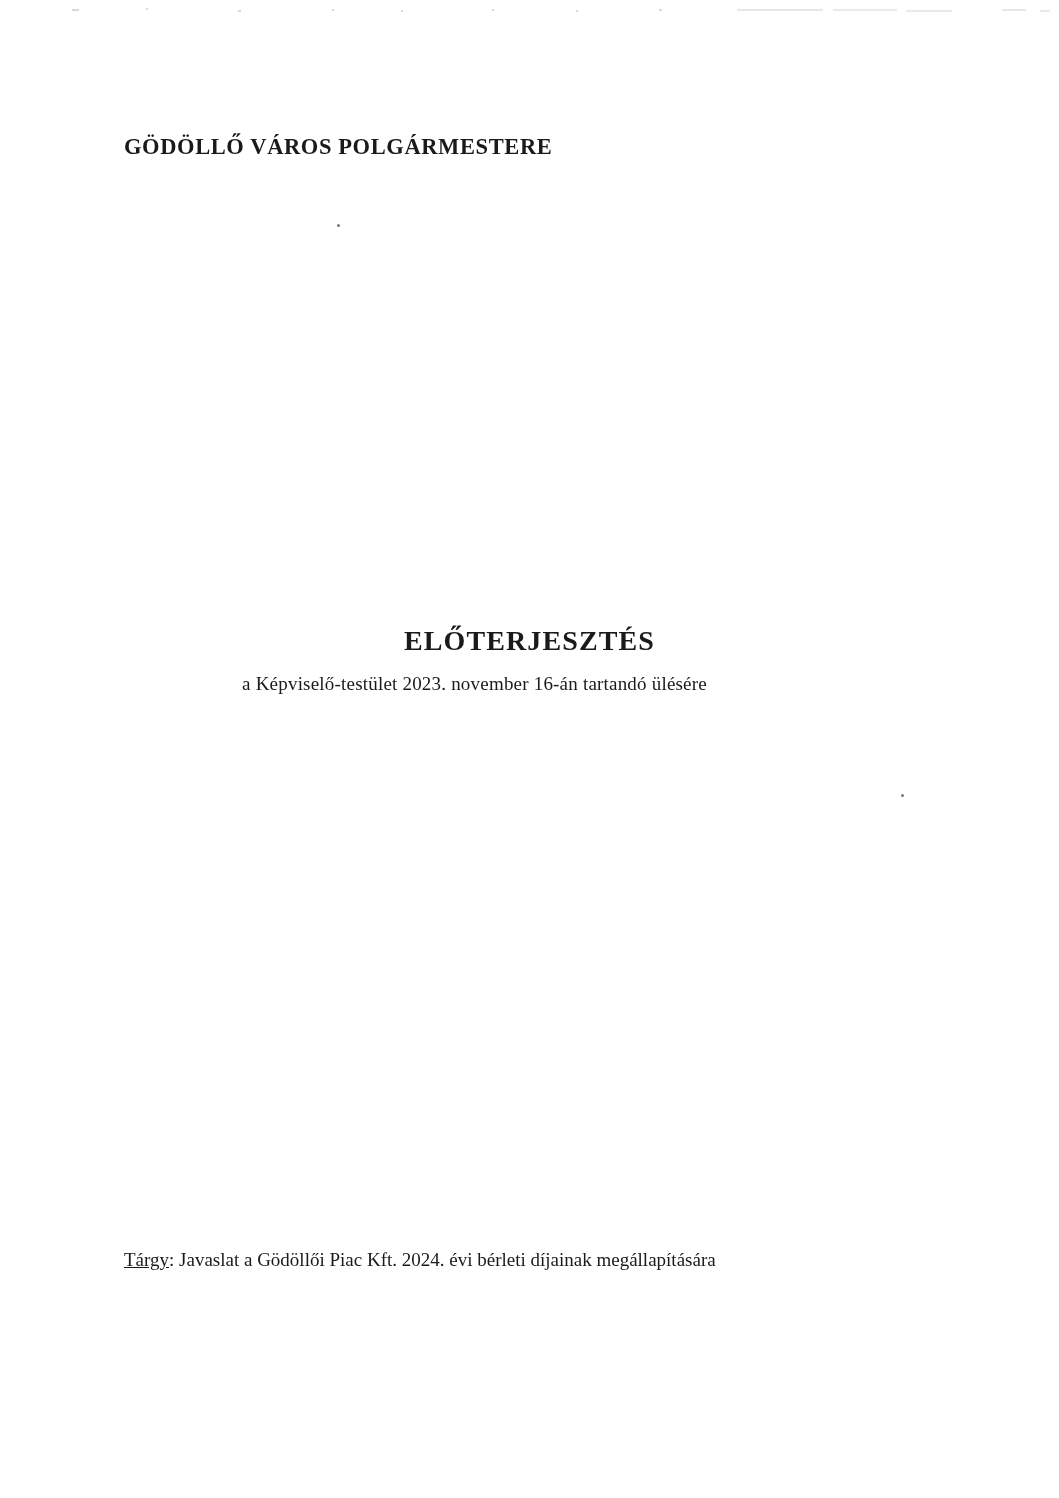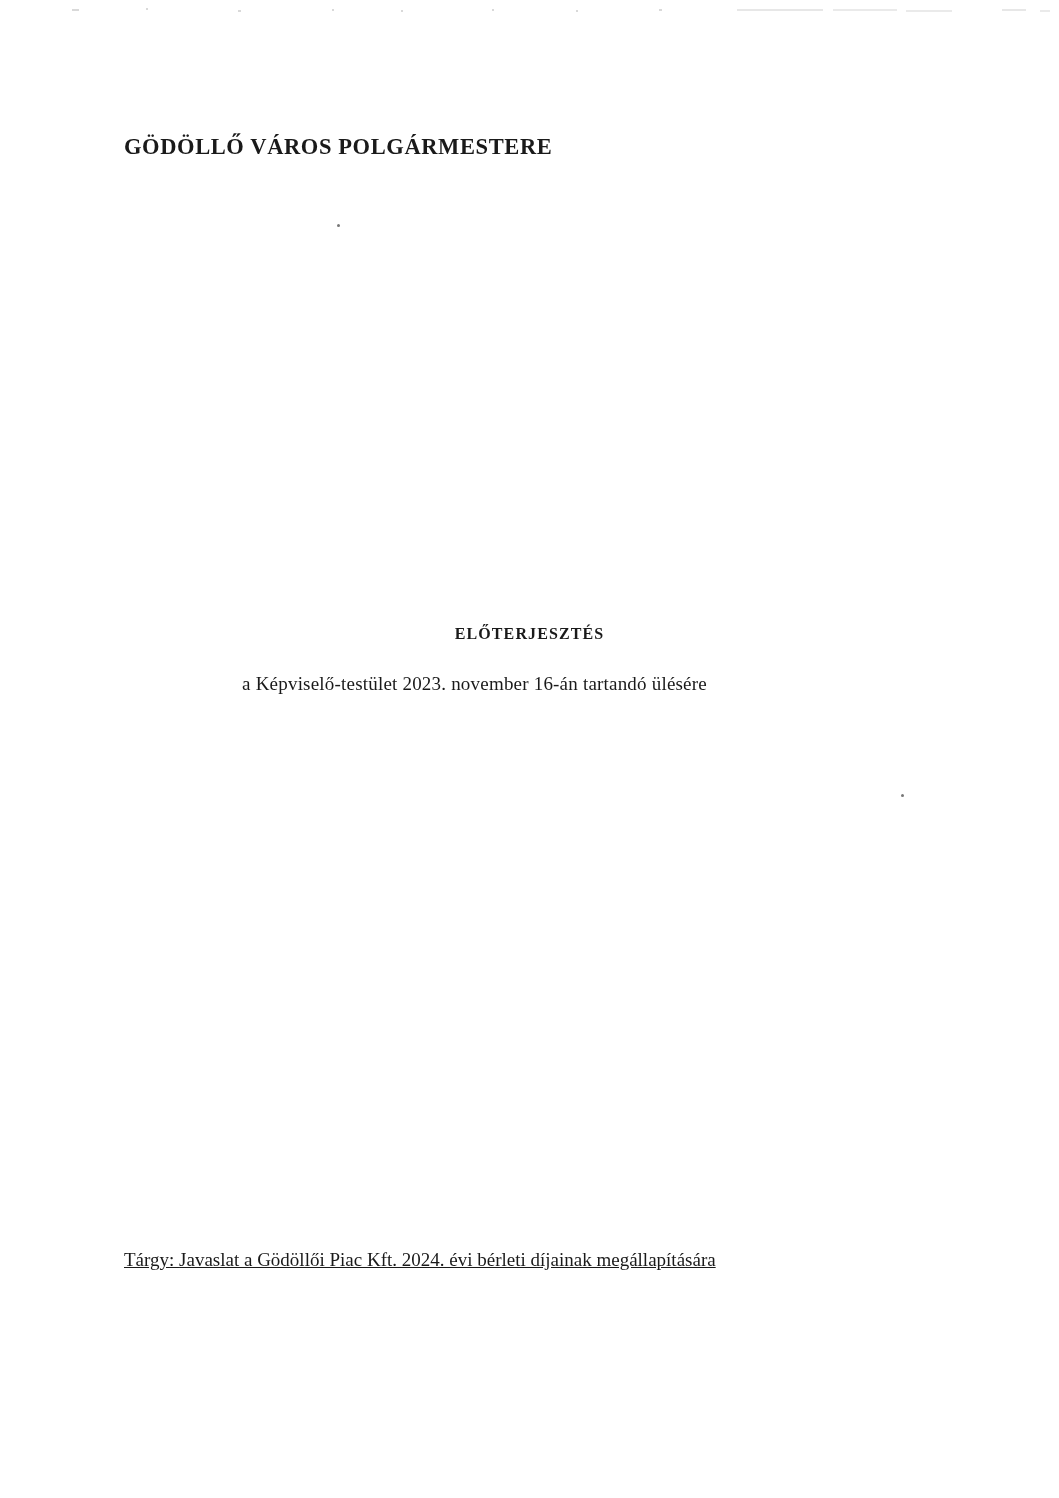--- a/index.html
+++ b/index.html
@@ -73,41 +73,40 @@
     border-radius: 50%;
     opacity: 0.8;
   }
 
   .doc-title {
     position: absolute;
     left: 0;
     top: 625px;
     width: 1059px;
     text-align: center;
-    font-size: 16px;
+    font-size: 28px;
     font-weight: bold;
     letter-spacing: 1.1px;
   }
 
   .doc-subtitle {
     position: absolute;
     left: 0;
     top: 673px;
     width: 949px;
     text-align: center;
     font-size: 19px;
     letter-spacing: 0.2px;
   }
 
   .meta-block {
     position: absolute;
     left: 124px;
     top: 1240px;
     width: 820px;
-    text-decoration: underline;
   }
   .meta-line {
     font-size: 19px;
     line-height: 40px;
     white-space: nowrap;
   }
   .meta-label {
     text-decoration: underline;
   }
 </style>

